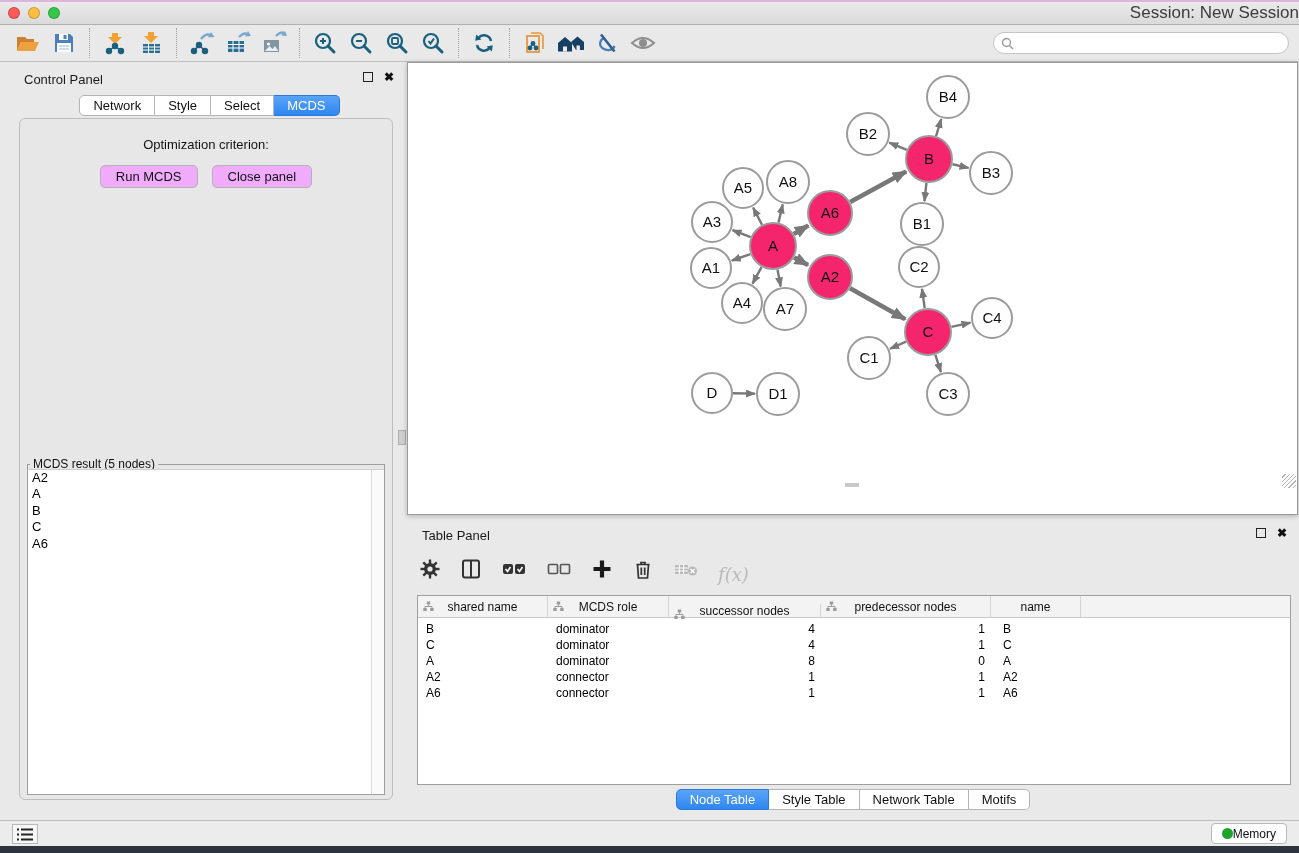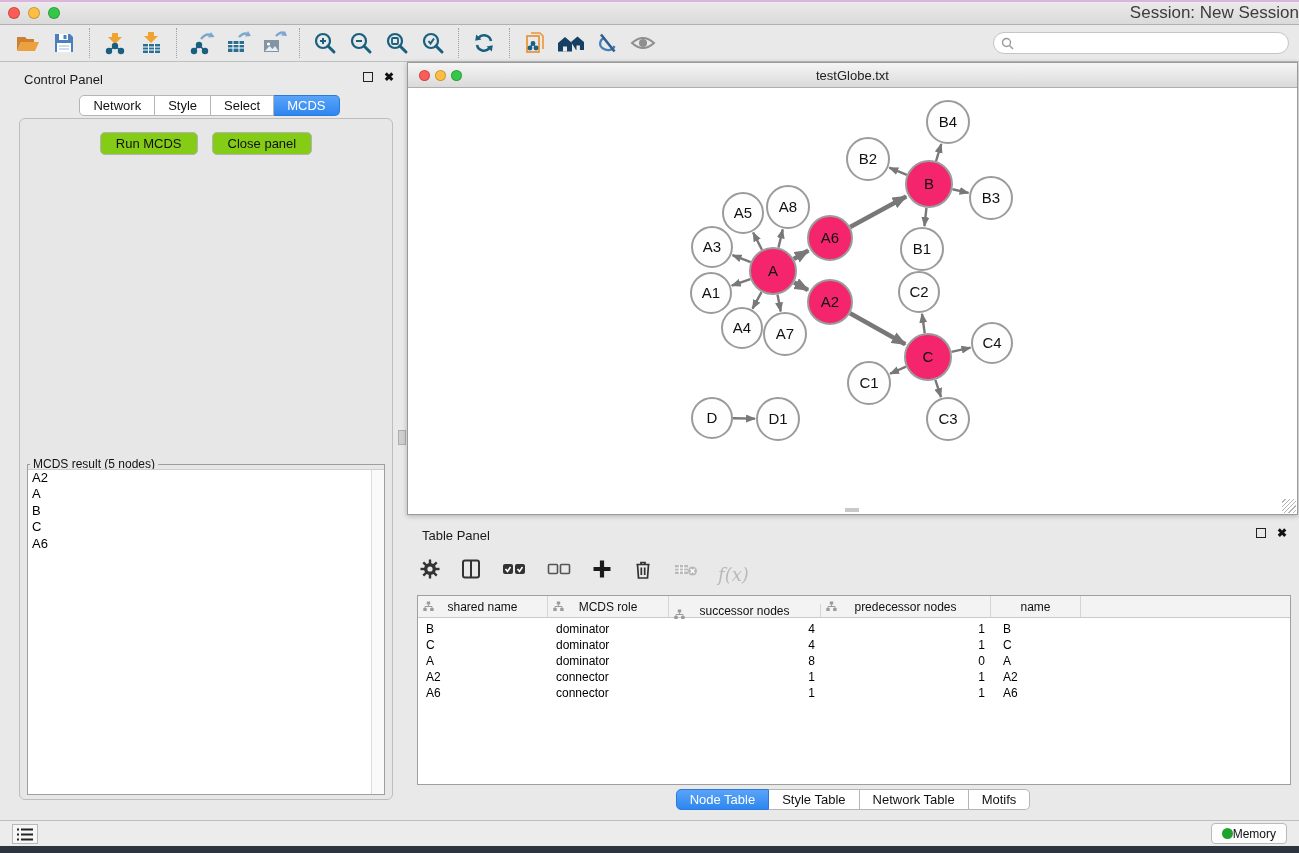--- a/index.html
+++ b/index.html
@@ -41,21 +41,21 @@
   .opt-label { text-align:center; margin-top:18px; font-size:13px; color:#111; }
   .dropdown { position:relative; margin:9px auto 0; width:313px; height:24px; background:#fff;
     border:1px solid #ababab; border-radius:4px; }
   .dd-text { line-height:22px; padding-left:8px; font-size:13px; color:#111; white-space:nowrap; }
   .dd-stepper { position:absolute; right:-1px; top:-1px; width:20px; height:24px;
     background:linear-gradient(#5fa7f8,#2e86f0); border-radius:0 4px 4px 0;
     display:flex; flex-direction:column; align-items:center; justify-content:center; gap:2px; }
   .chev-up { width:0; height:0; border-left:4px solid transparent; border-right:4px solid transparent; border-bottom:4px solid #fff; }
   .chev-down { width:0; height:0; border-left:4px solid transparent; border-right:4px solid transparent; border-top:4px solid #fff; }
   .btn-row { display:flex; justify-content:center; gap:14px; margin-top:13px; }
-  .btn { height:23px; padding:0 15px; background:#84cc16; border:1px solid #b3b3b3; border-radius:5px;
+  .btn { height:23px; padding:0 15px; background:#f0abfc; border:1px solid #b3b3b3; border-radius:5px;
     font-size:13px; line-height:21px; color:#111; cursor:default; }
   fieldset.result { position:absolute; left:7px; right:7px; top:338px; bottom:4px;
     border:1px solid #9e9e9e; background:transparent; }
   fieldset.result legend { font-size:12px; color:#111; padding:0 3px; margin-left:2px; }
   .result-inner { position:absolute; left:0; right:0; top:-2px; bottom:0; background:#fff; border-top:1px solid #cfcfcf; }
   .result-scroll { position:absolute; right:0; top:0; bottom:0; width:13px; background:#fafafa; border-left:1px solid #dcdcdc; }
   .result-item { font-size:13px; line-height:16.4px; padding-left:4px; color:#000; }
 
   
   .divider-handle { position:absolute; left:398px; top:430px; width:8px; height:15px; background:#cfcfcf; border:1px solid #aeaeae; }
@@ -264,20 +264,21 @@
     <span class="float-glyph"></span>
     <span class="close-glyph">✖</span>
   </div>
   <div class="cp-tabs">
       <span class="seg">Network</span>
       <span class="seg">Style</span>
       <span class="seg">Select</span>
       <span class="seg active">MCDS</span>
     </div>
   <div class="cp-box">
+    <div class="opt-label">Optimization criterion:</div>
     <div class="btn-row">
       <button class="btn">Run MCDS</button>
       <button class="btn">Close panel</button>
     </div>
     <fieldset class="result">
       <legend>MCDS result (5 nodes)</legend>
       <div class="result-inner">
         <div>
             <div class="result-item">A2</div>
             <div class="result-item">A</div>
@@ -287,26 +288,20 @@
           </div>
         <div class="result-scroll"></div>
       </div>
     </fieldset>
   </div>
 </div>
 
 <div class="divider-handle"></div>
 
 <div class="net-window">
-  <div class="nw-titlebar">
-    <span class="nw-light nw-red"></span>
-    <span class="nw-light nw-yellow"></span>
-    <span class="nw-light nw-green"></span>
-    <div class="nw-title">testGlobe.txt</div>
-  </div>
   <div class="nw-canvas">
     <svg width="889" height="426" viewBox="0 0 889 426">
         <defs>
           <marker id="ah-thin" viewBox="0 0 10 8" refX="9" refY="4" markerWidth="10" markerHeight="8" orient="auto" markerUnits="userSpaceOnUse">
             <path d="M0 0 L10 4 L0 8 Z" fill="#787878"></path>
           </marker>
           <marker id="ah-thick" viewBox="0 0 10 8" refX="9" refY="4" markerWidth="15" markerHeight="12" orient="auto" markerUnits="userSpaceOnUse">
             <path d="M0 0 L10 4 L0 8 Z" fill="#787878"></path>
           </marker>
         </defs>

